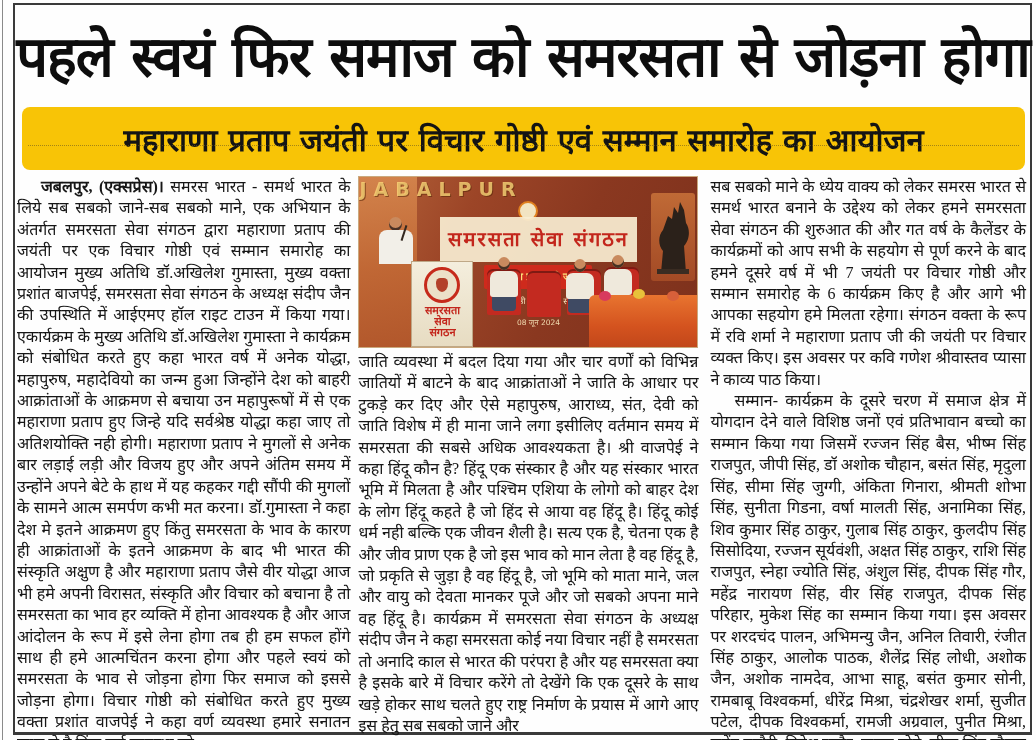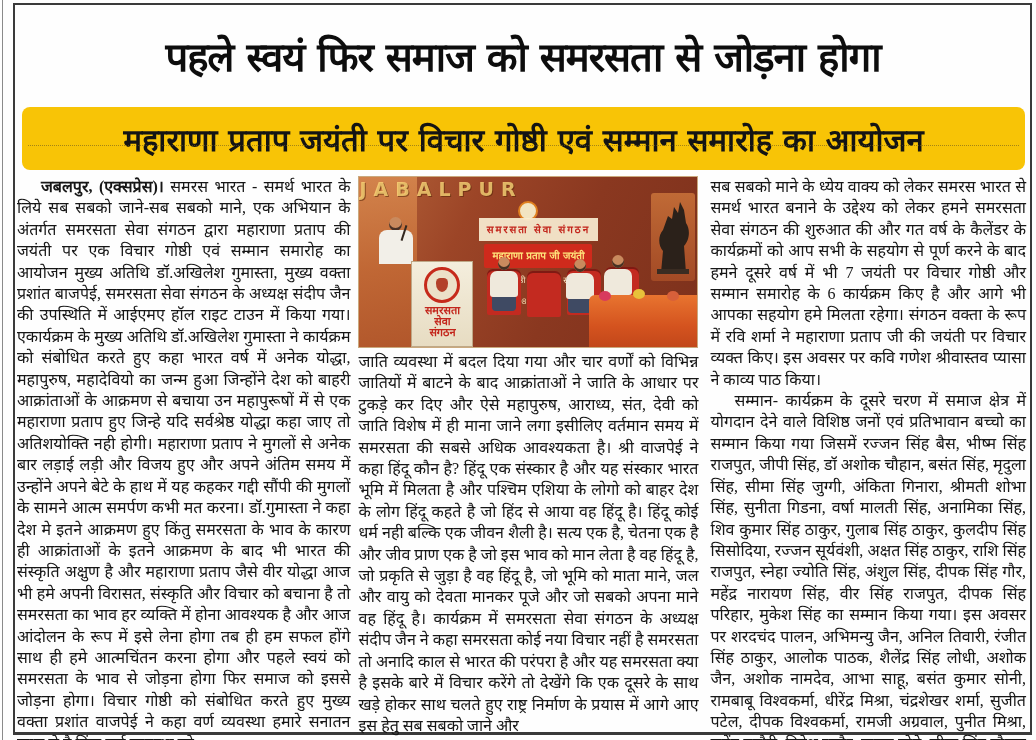--- a/index.html
+++ b/index.html
@@ -9,21 +9,21 @@
   .rule{position:absolute;background:#3a3a3a;}
   .rule-left-outer{left:2px;top:0;bottom:0;width:1px;background:#8a8a8a;}
   .rule-left-inner{left:13px;top:3px;bottom:5px;width:2px;}
   .rule-top{left:13px;right:4px;top:3px;height:2px;}
   .rule-right{right:4px;top:3px;bottom:5px;width:2px;}
   .rule-bottom{left:13px;right:4px;bottom:5px;height:3px;}
 
   .headline{position:absolute;left:22px;right:12px;top:10px;height:94px;
             display:flex;align-items:center;justify-content:center;}
   .headline h1{margin:0;font-family:"DejaVu Sans","Liberation Sans",sans-serif;
-               font-weight:800;font-size:40px;line-height:1.0;color:#0d0d0d;
+               font-weight:800;font-size:56px;line-height:1.0;color:#0d0d0d;
                letter-spacing:-1px;white-space:nowrap;}
 
   .band{position:absolute;left:22px;right:11px;top:107px;height:63px;background:#F8C406;
         display:flex;align-items:center;justify-content:center;border-radius:8px;}
   .band .dotted{position:absolute;left:6px;right:6px;top:38px;border-top:1px dotted rgba(110,90,30,.6);}
   .band h2{margin:0;font-family:"DejaVu Sans","Liberation Sans",sans-serif;font-weight:700;
            font-size:31px;color:#141414;white-space:nowrap;}
 
   .body-area{position:absolute;left:17px;top:176px;right:10px;bottom:11px;
              display:flex;gap:0;}
@@ -42,21 +42,21 @@
          font-family:"DejaVu Sans","Liberation Sans",sans-serif;}
   .ph-left-glow{position:absolute;left:0;top:0;width:58px;height:100%;
         background:linear-gradient(180deg,#d8894f,#c46a35 55%,#b55a2c);opacity:.85;}
   .ph-watermark{position:absolute;top:2px;left:0;right:0;
         font-weight:800;font-size:19px;letter-spacing:7px;color:rgba(250,214,120,.8);
         text-shadow:1px 1px 0 rgba(90,40,10,.6);}
   .ph-emblem{position:absolute;top:24px;left:50%;transform:translateX(-50%);
         width:16px;height:16px;border-radius:50%;background:#f2e4c2;border:2px solid #e0801f;}
   .ph-banner{position:absolute;top:40px;left:54px;right:34px;text-align:center;}
   .ph-banner .org{display:inline-block;background:rgba(248,238,210,.92);color:#c3261c;
-        font-weight:800;font-size:10px;padding:1px 8px;letter-spacing:2px;}
+        font-weight:800;font-size:20px;padding:12px 8px;letter-spacing:2px;}
   .ph-banner .event{display:inline-block;margin-top:3px;background:#cf2a1c;color:#ffe27a;
         font-weight:700;font-size:10px;padding:1px 8px;border-radius:2px;}
   .ph-banner .sub{margin-top:2px;color:#f6e3bd;font-size:8.5px;}
   .ph-banner .date{color:#f0d9ae;font-size:7.5px;}
   .ph-speaker-head{position:absolute;left:30px;top:40px;width:13px;height:14px;border-radius:50%;
         background:#c98a5e;box-shadow:0 -3px 0 0 #4a3226 inset;}
   .ph-speaker-body{position:absolute;left:20px;top:53px;width:34px;height:34px;border-radius:8px 8px 0 0;
         background:#f2efe8;}
   .ph-mic{position:absolute;left:44px;top:48px;width:2px;height:16px;background:#33271f;transform:rotate(18deg);}
   .ph-podium{position:absolute;left:52px;bottom:0;width:62px;height:86px;

